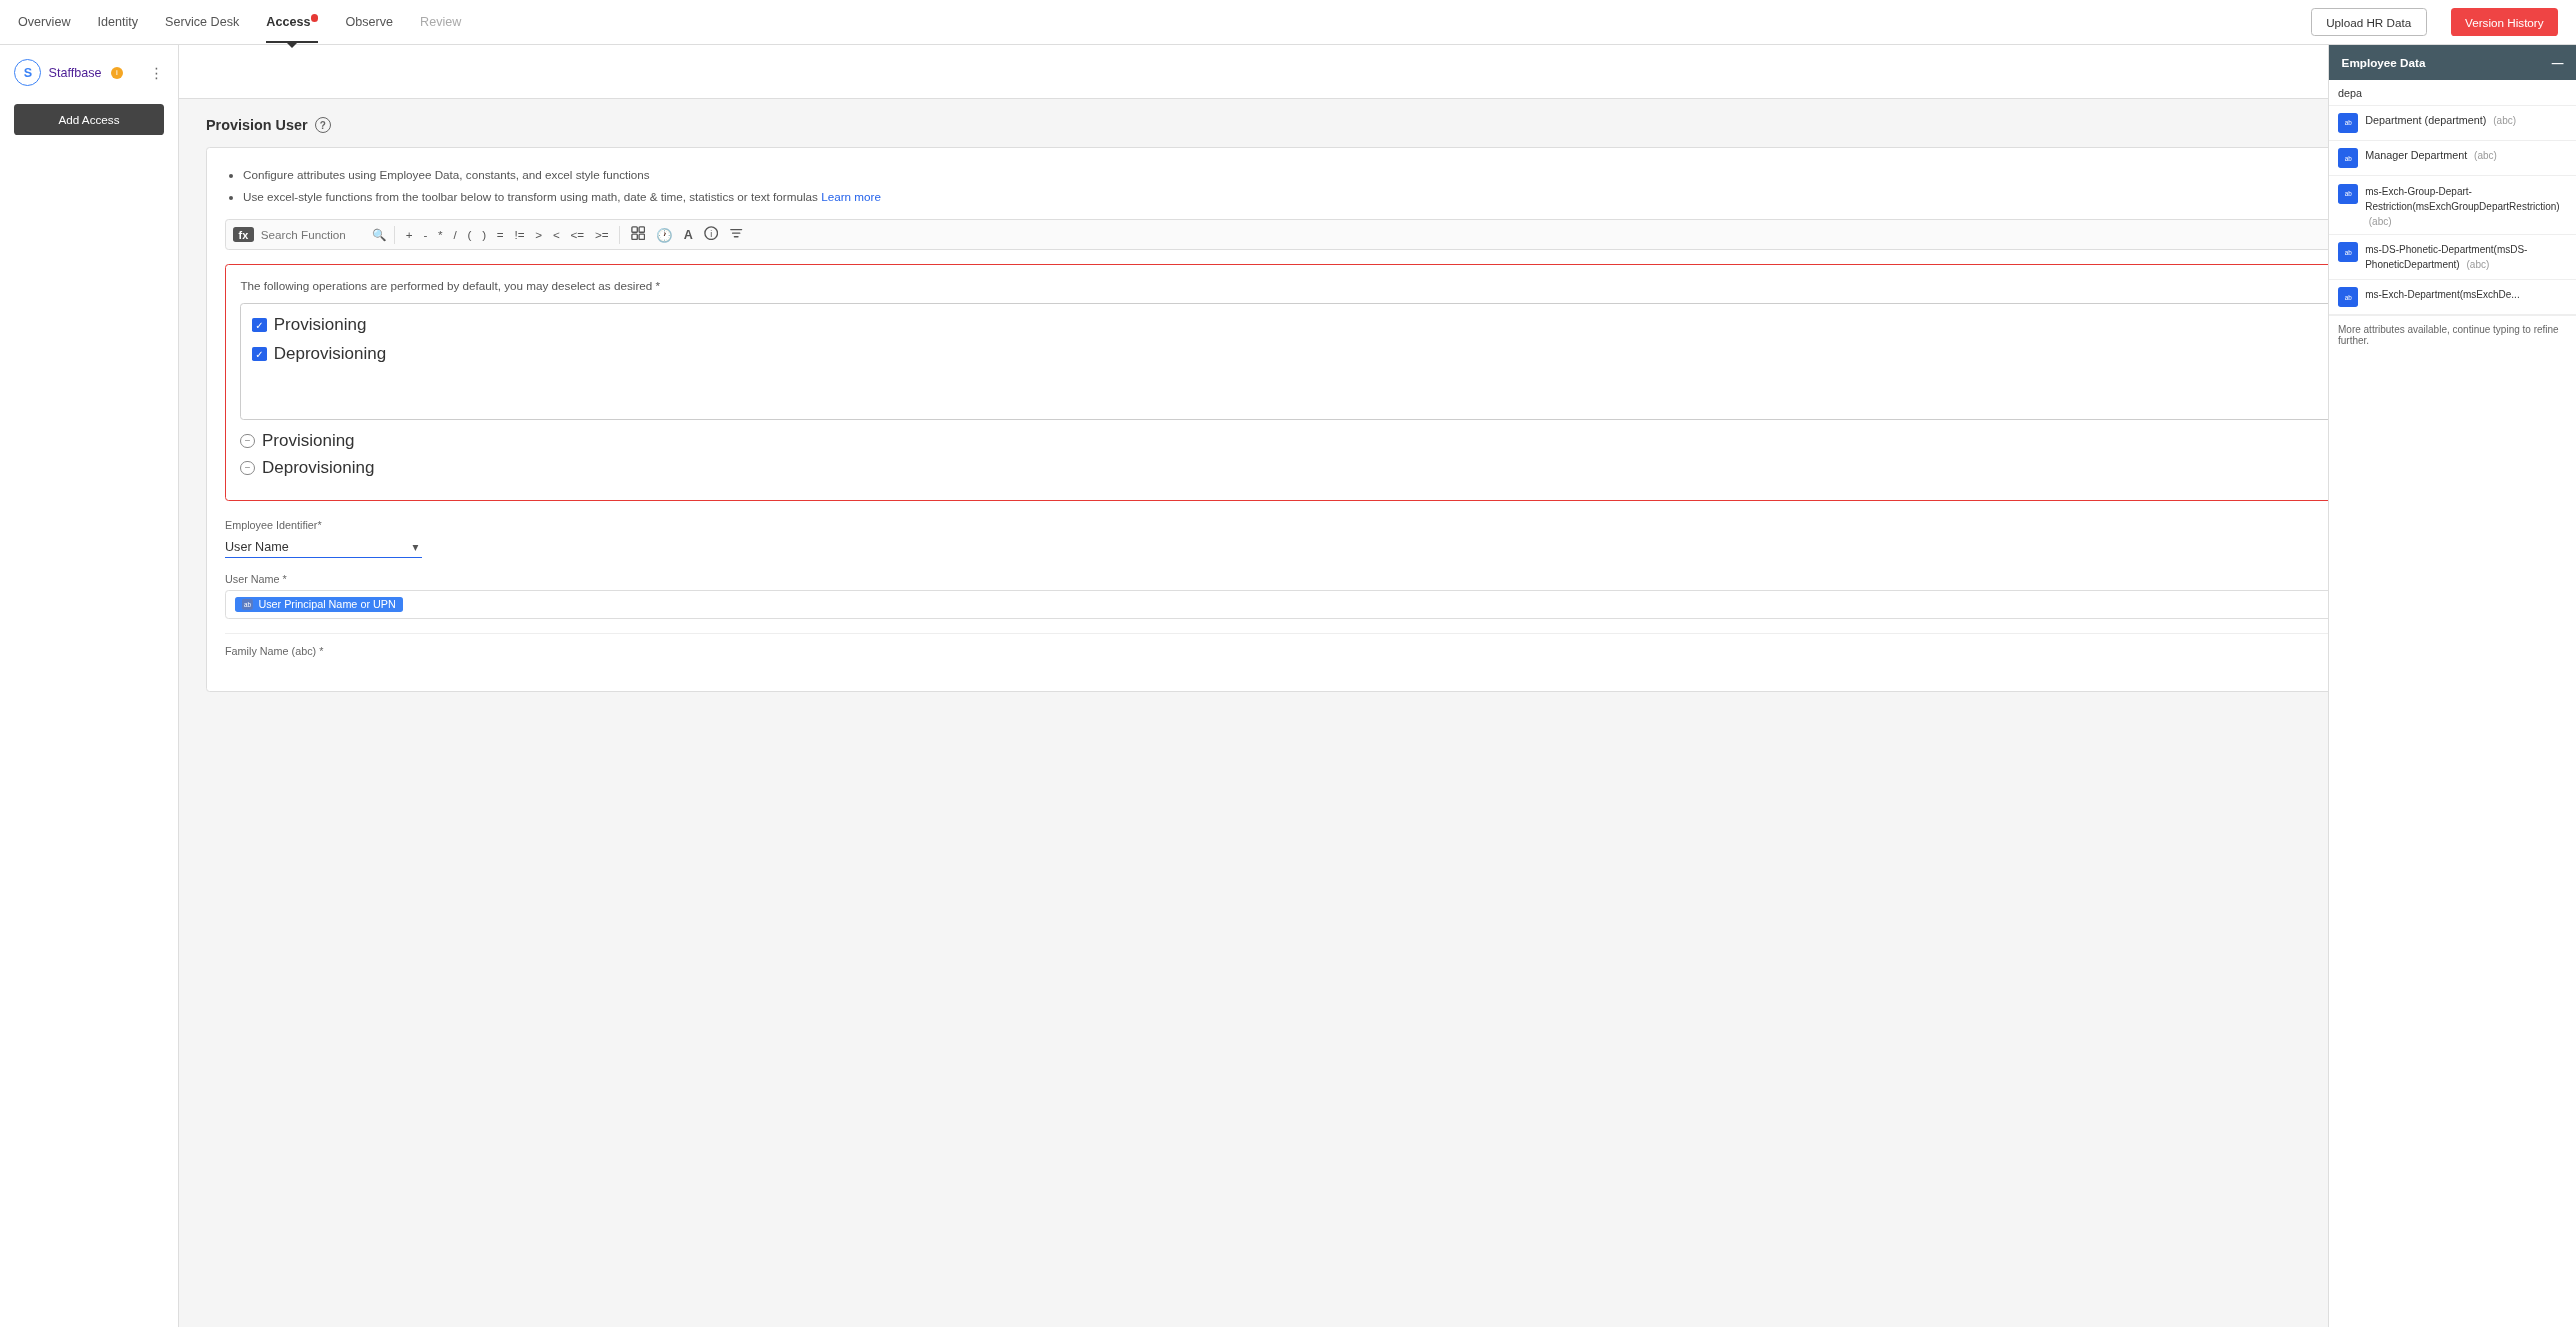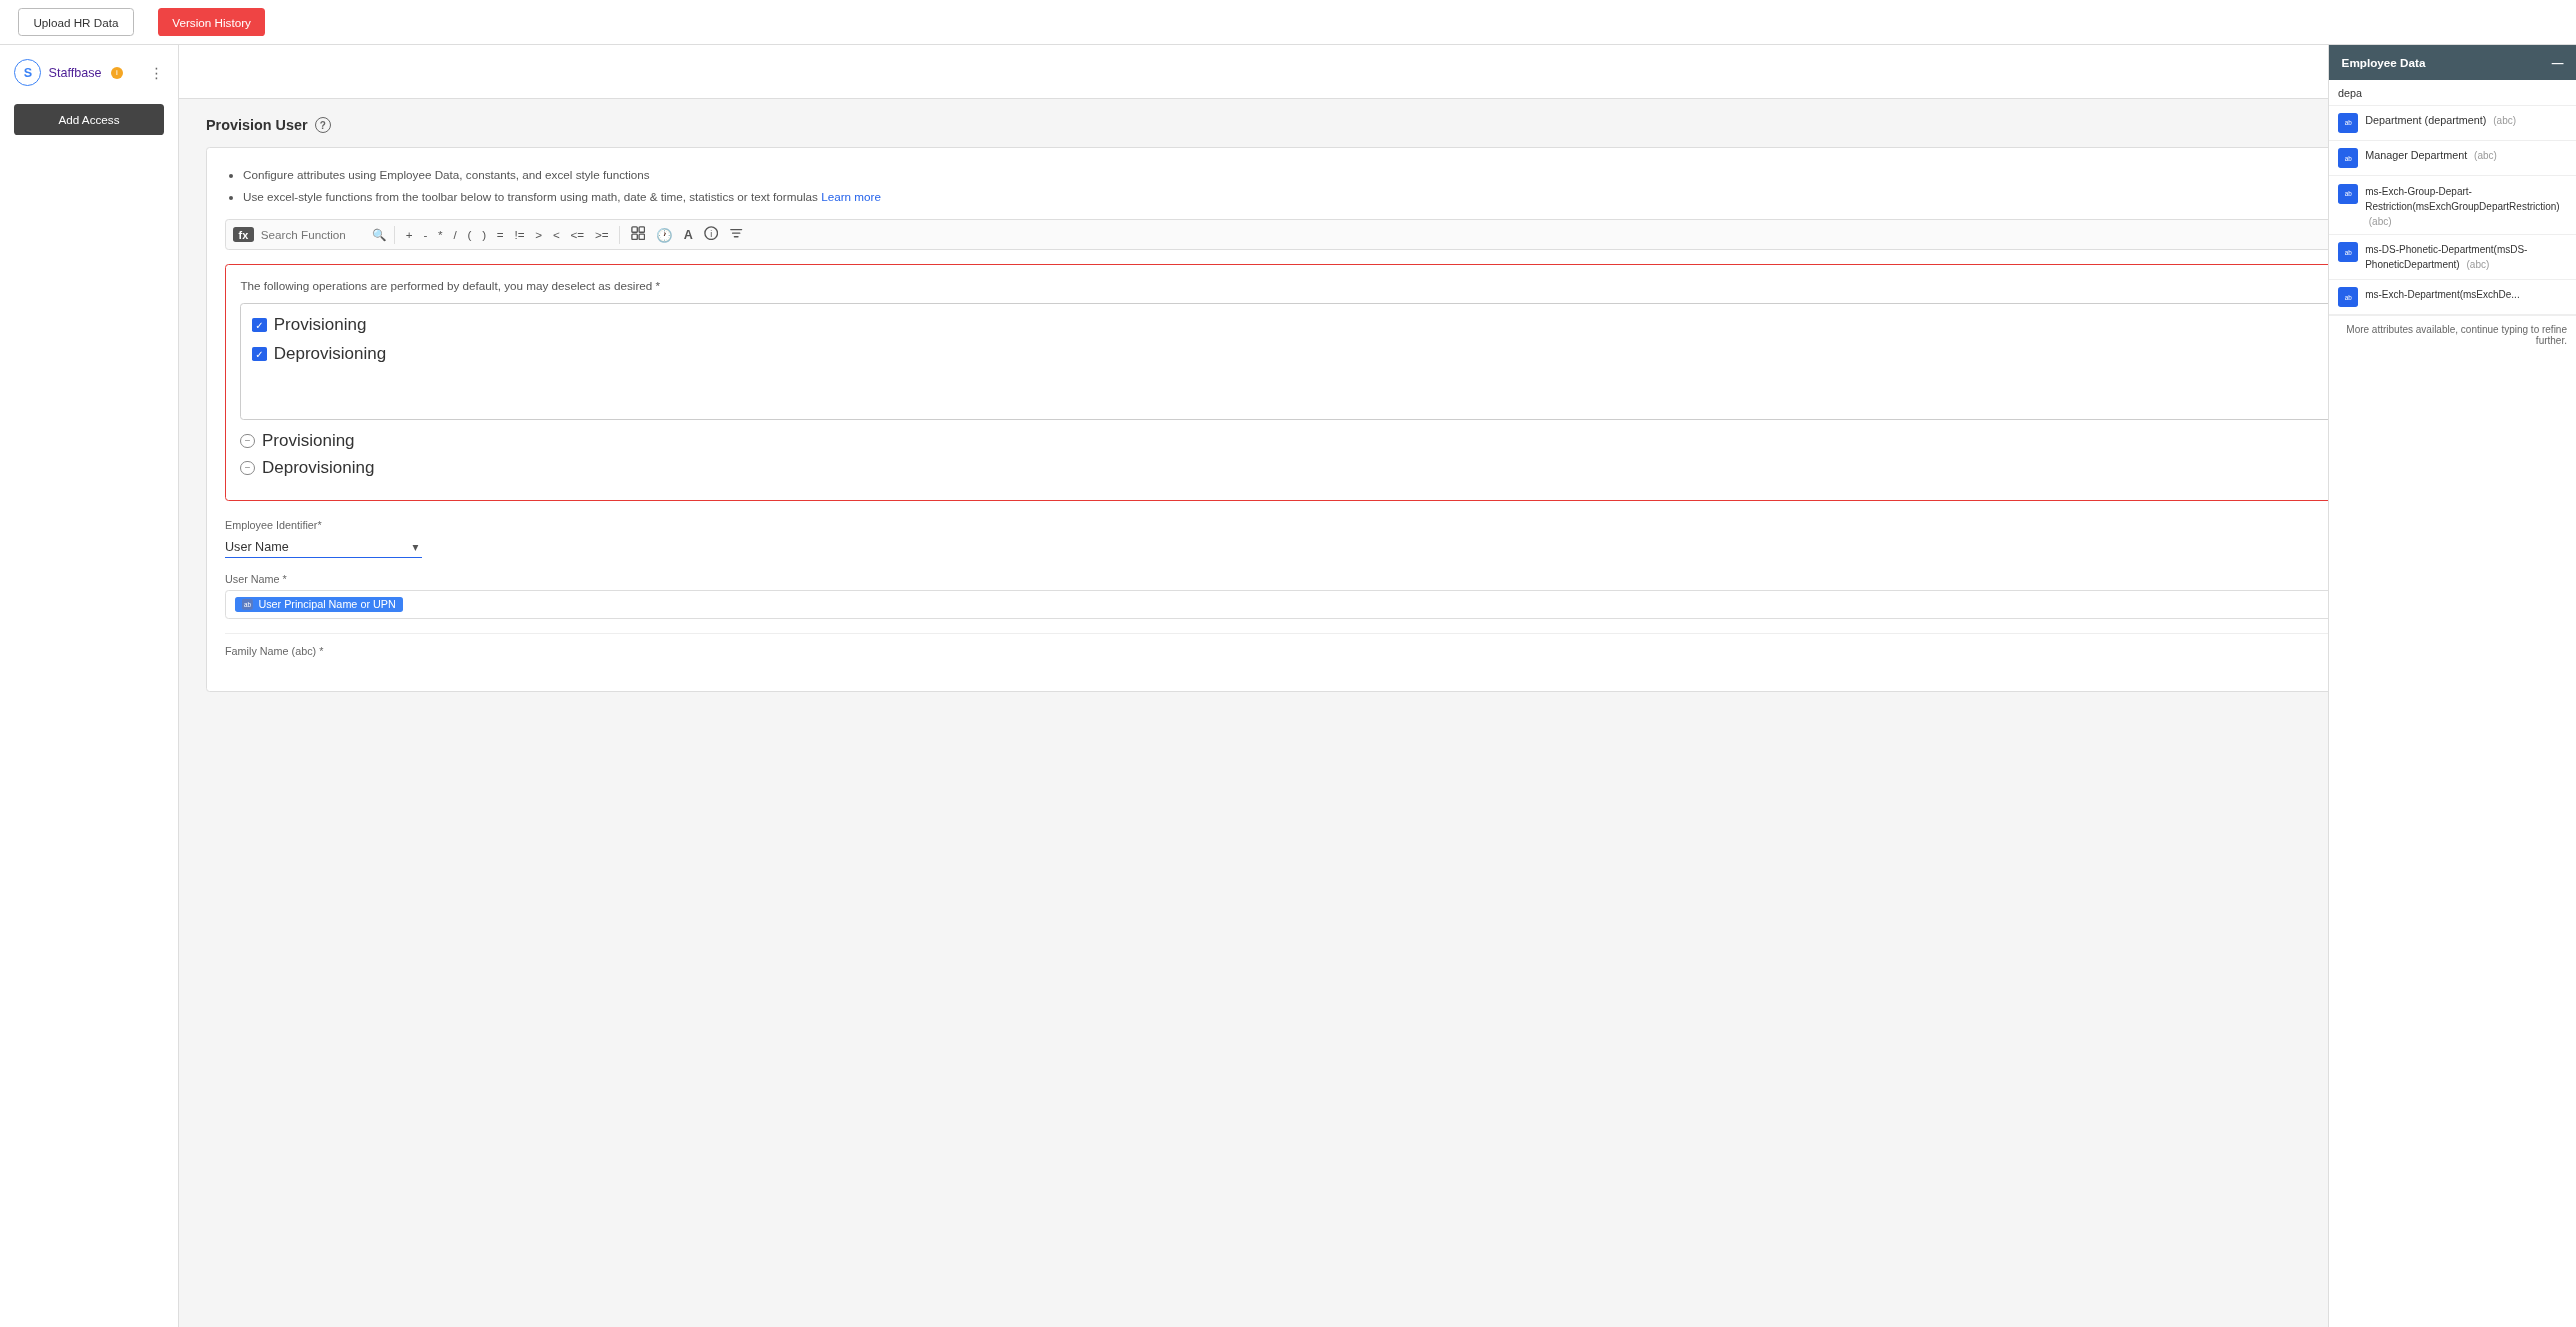--- a/index.html
+++ b/index.html
@@ -457,27 +457,37 @@
     .emp-item-type {
       font-size: 10px;
       color: #999;
       margin-left: 3.6px;
     }
     .emp-panel-footer {
       padding: 7.2px 9px;
       font-size: 10px;
       color: #666;
       border-top: 0.9px solid #eee;
-      text-align: right;
     }
   </style>
 </head>
 <body>
 
 <div class="top-nav">
+  <div class="top-nav-items">
+    <span class="nav-item">Overview</span>
+    <span class="nav-item">Identity</span>
+    <span class="nav-item">Service Desk</span>
+    <span class="nav-item active" style="position:relative;">
+      <span>Access</span><span class="nav-badge"></span>
+      <span class="nav-triangle"></span>
+    </span>
+    <span class="nav-item">Observe</span>
+    <span class="nav-item dimmed">Review</span>
+  </div>
   <div class="top-nav-actions">
     <button class="btn-upload">Upload HR Data</button>
     <button class="btn-version">Version History</button>
   </div>
 </div>
 
 <div class="layout">
 
   <div class="sidebar">
     <div class="sidebar-brand">

